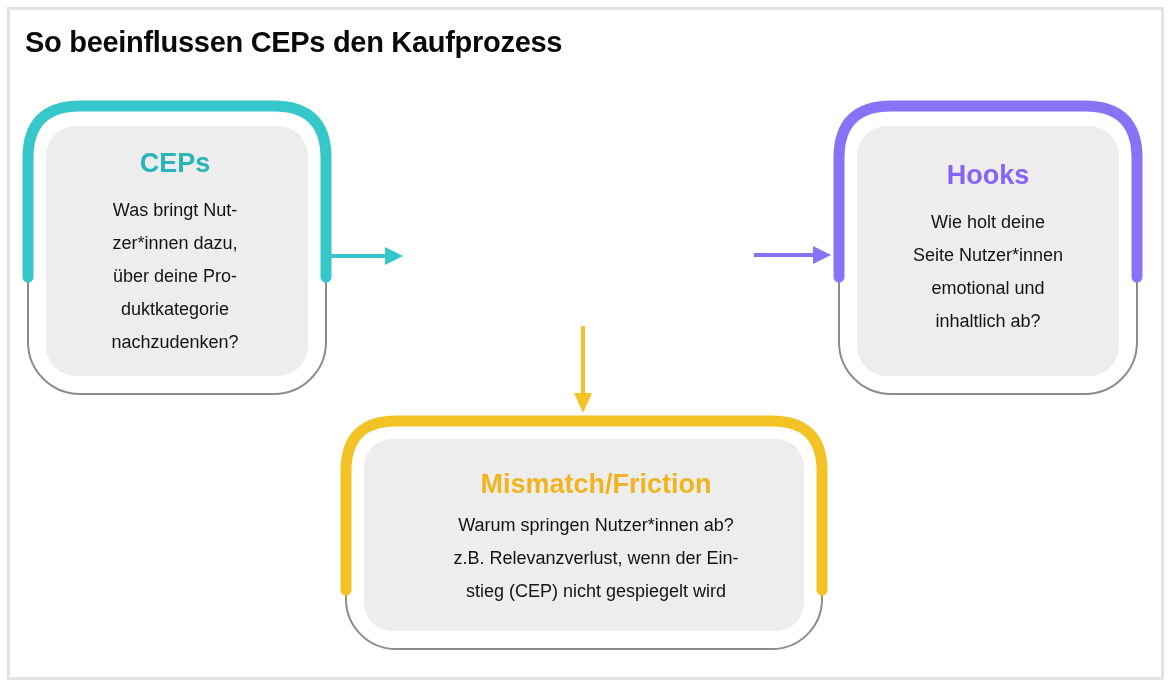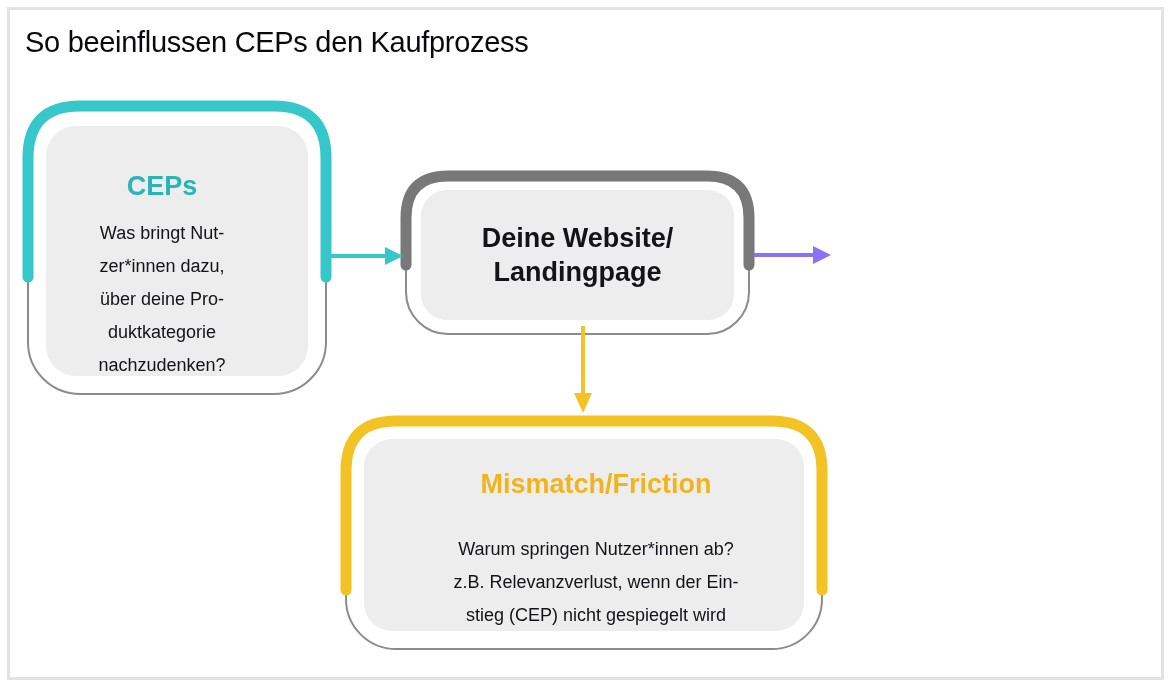--- a/index.html
+++ b/index.html
@@ -6,42 +6,42 @@
     --teal:#35C7CA; --purple:#8A72F7; --yellow:#F3C224; --gray:#787878;
     --teal_text:#29B4B8; --purple_text:#8763F6; --yellow_text:#F0B41E;
     --outline:#8C8C8C; --box_fill:#EDEDED; --text:#131318;
     --frame:#E3E3E3; --heading:#0A0A0E;
   }
   *{margin:0;padding:0;box-sizing:border-box;}
   html,body{background:#fff;}
   body{font-family:"Liberation Sans","DejaVu Sans",sans-serif;}
   .page{position:relative;width:1168px;height:685px;background:#fff;overflow:hidden;}
   .frame{position:absolute;left:7px;top:7px;right:4px;bottom:5px;border:3px solid var(--frame);}
-  .heading{position:absolute;left:25px;top:26px;font-size:29px;font-weight:normal;
+  .heading{position:absolute;left:25px;top:26px;font-size:29px;font-weight:bold;
     color:var(--heading);letter-spacing:-0.3px;}
   .node{position:absolute;}
   .node svg{position:absolute;left:0;top:0;}
   .content{position:absolute;text-align:center;}
   .node-title{font-size:27px;font-weight:bold;line-height:34px;white-space:pre-line;}
   .node-body{font-size:18px;line-height:33px;color:var(--text);white-space:pre-line;margin-top:14px;}
   .t-teal{color:var(--teal_text);}
   .t-purple{color:var(--purple_text);}
   .t-yellow{color:var(--yellow_text);}
   .t-dark{color:var(--text);}
   
   .node-ceps{left:22px;top:100px;width:310px;height:300px;}
-  .node-ceps .content{left:7px;top:26px;width:266px;height:250px;padding-top:43px;}
+  .node-ceps .content{left:20px;top:26px;width:266px;height:250px;padding-top:20px;}
   .node-website{left:400px;top:170px;width:355px;height:170px;}
   .node-website .content{left:21px;top:20px;width:313px;height:130px;
     display:flex;align-items:center;justify-content:center;}
   .node-hooks{left:833px;top:100px;width:310px;height:300px;}
   .node-hooks .content{left:24px;top:26px;width:262px;height:250px;padding-top:32px;}
   .node-mismatch{left:340px;top:415px;width:488px;height:240px;}
   .node-mismatch .content{left:24px;top:24px;width:464px;height:192px;padding-top:28px;}
-  .node-mismatch .node-body{margin-top:32px;}
+  .node-mismatch .node-body{margin-top:8px;}
   .outline{fill:none;stroke:var(--outline);stroke-width:2px;}
   .fillrect{fill:var(--box_fill);}
   .bracket{fill:none;stroke-width:11px;stroke-linecap:round;}
   .bracket-teal{stroke:var(--teal);}
   .bracket-purple{stroke:var(--purple);}
   .bracket-yellow{stroke:var(--yellow);}
   .bracket-gray{stroke:var(--gray);}
   .arrows{position:absolute;left:0;top:0;pointer-events:none;}
   .shaft{stroke-width:4px;fill:none;}
 </style>
@@ -63,32 +63,35 @@
     <div class="content">
       <div class="node-title t-teal">CEPs</div>
       <div class="node-body">Was bringt Nut-
 zer*innen dazu,
 über deine Pro-
 duktkategorie
 nachzudenken?</div>
     </div>
   </div>
 
-  <div class="node node-website">
-    <svg width="355" height="170" viewBox="0 0 355 170">
-      <rect class="outline" x="6" y="6" width="343" height="158" rx="42"></rect>
-      <rect class="fillrect" x="21" y="20" width="313" height="130" rx="26"></rect>
-      <path class="bracket bracket-gray" d="M 6 95 L 6 48 Q 6 6 48 6 L 307 6 Q 349 6 349 48 L 349 95"></path>
+
+  <div class="node node-hooks">
+    <svg width="310" height="300" viewBox="0 0 310 300">
+      <rect class="outline" x="6" y="6" width="298" height="288" rx="52"></rect>
+      <rect class="fillrect" x="24" y="26" width="262" height="250" rx="30"></rect>
+      <path class="bracket bracket-purple" d="M 6 177 L 6 58 Q 6 6 58 6 L 252 6 Q 304 6 304 58 L 304 177"></path>
     </svg>
     <div class="content">
-      <div class="node-title t-dark">Deine Website/
-Landingpage</div>
+      <div class="node-title t-purple">Hooks</div>
+      <div class="node-body">Wie holt deine
+Seite Nutzer*innen
+emotional und
+inhaltlich ab?</div>
     </div>
   </div>
-
 
   <div class="node node-mismatch">
     <svg width="488" height="240" viewBox="0 0 488 240">
       <rect class="outline" x="6" y="6" width="476" height="228" rx="50"></rect>
       <rect class="fillrect" x="24" y="24" width="440" height="192" rx="28"></rect>
       <path class="bracket bracket-yellow" d="M 6 175 L 6 56 Q 6 6 56 6 L 432 6 Q 482 6 482 56 L 482 175"></path>
     </svg>
     <div class="content">
       <div class="node-title t-yellow">Mismatch/Friction</div>
       <div class="node-body">Warum springen Nutzer*innen ab?

